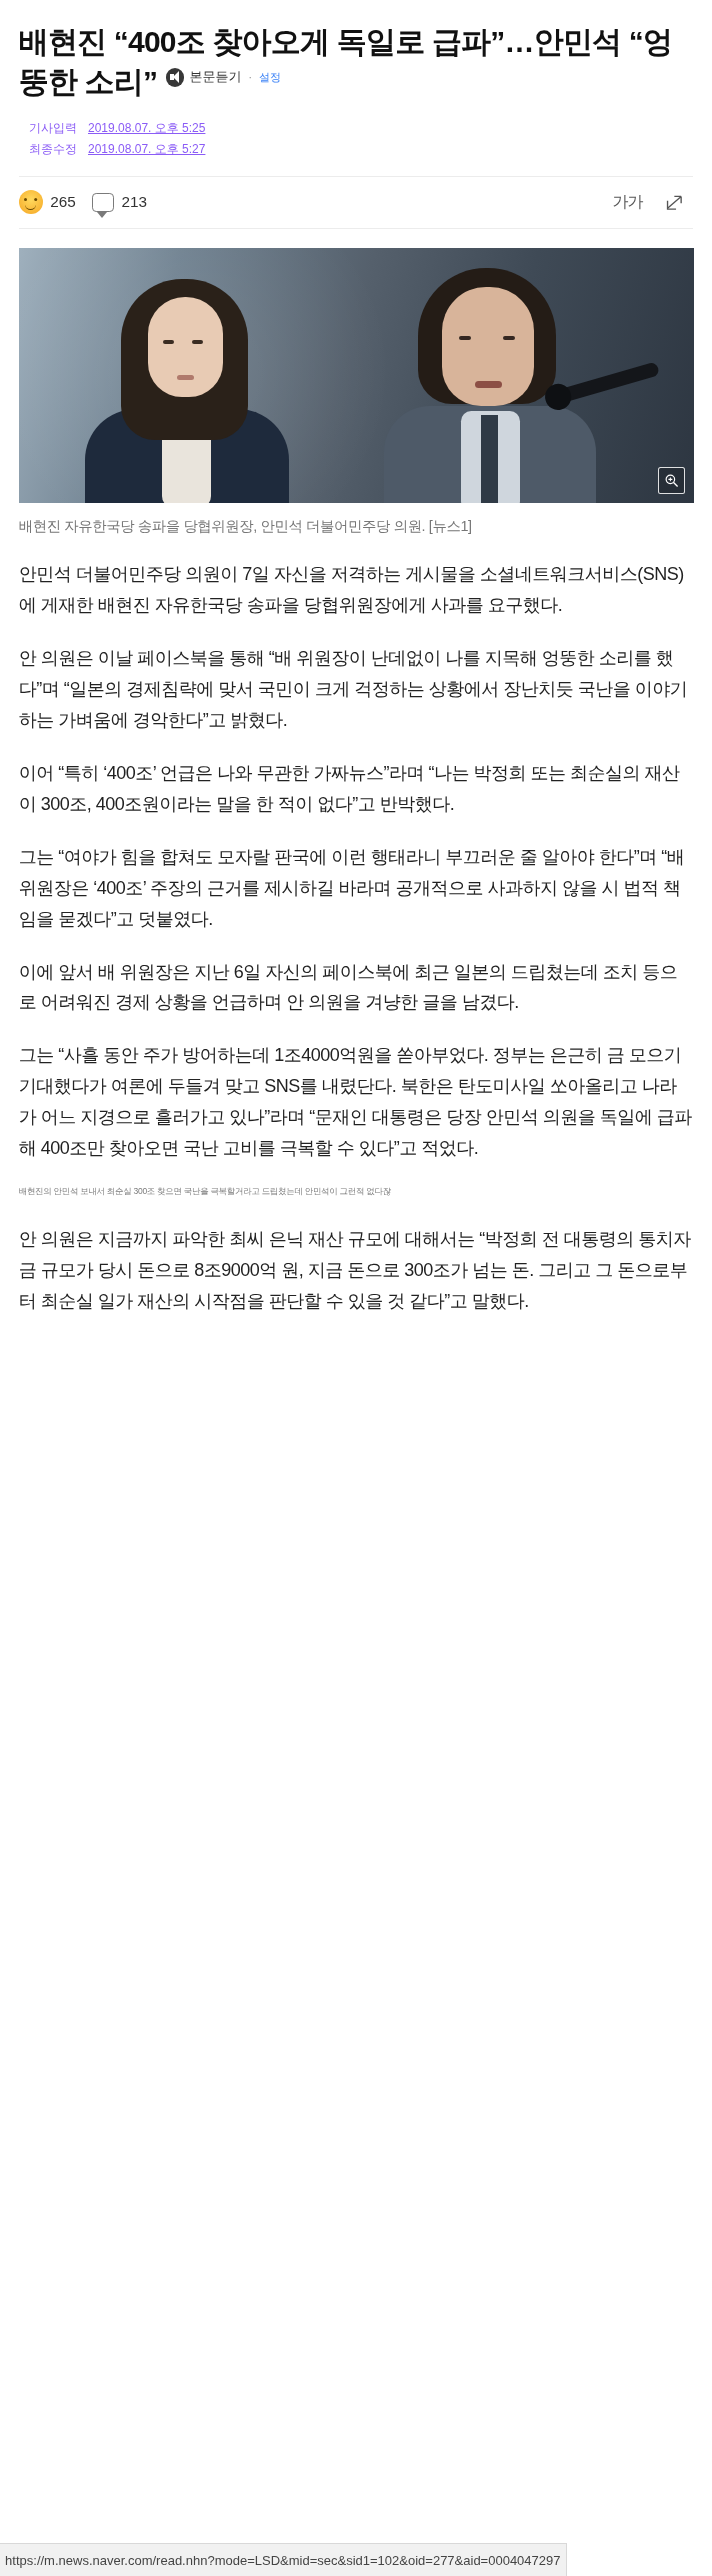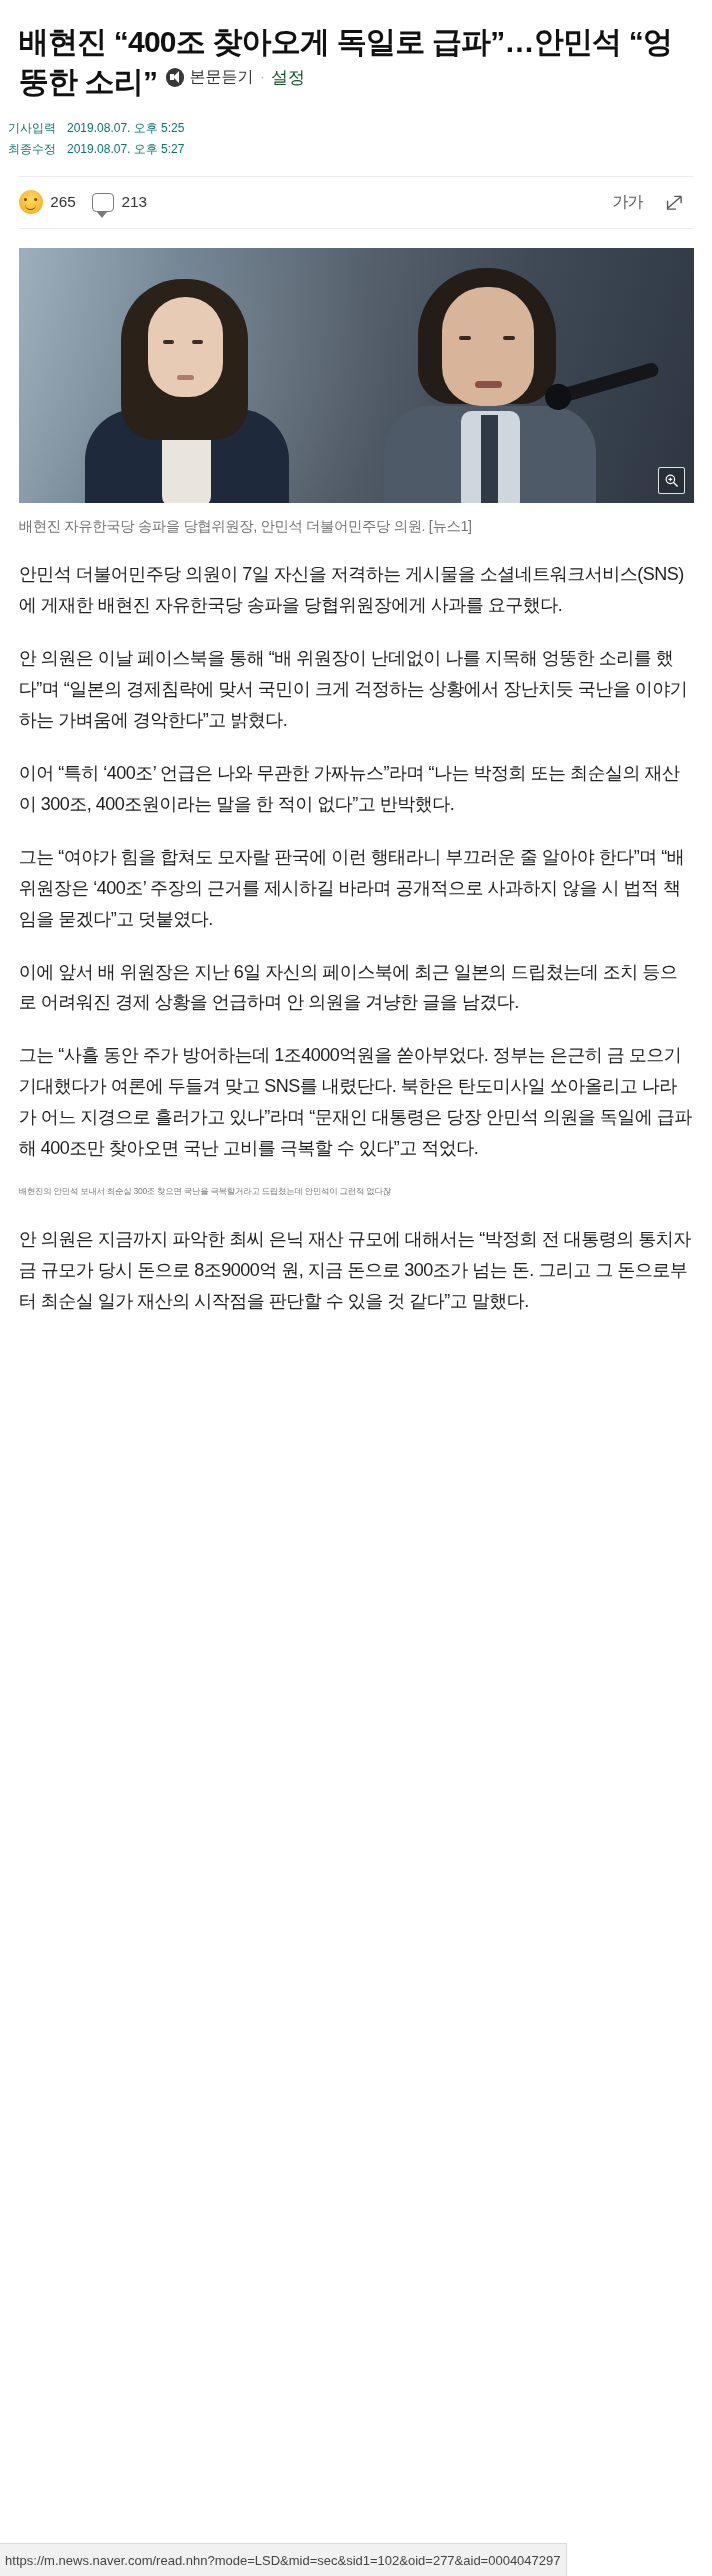--- a/index.html
+++ b/index.html
@@ -56,30 +56,31 @@
   }
   .speaker-icon::after {
     content: "";
     position: absolute;
     left: 7.6px; top: 3.4px;
     width: 0; height: 0;
     border-top: 6px solid transparent;
     border-bottom: 6px solid transparent;
     border-right: 6px solid #fff;
   }
-  .listen-text { font-size: 16px; color: #333; }
+  .listen-text { font-size: 13px; color: #333; }
   .dot-sep { font-size: 12px; color: #999; margin: 0 1.7px; }
-  .settings-text { font-size: 17px; color: #14532d; }
+  .settings-text { font-size: 11px; color: #3b82f6; }
 
   .byline {
     margin-top: 17px;
-    padding: 0 8px;
+    padding: 0 29px;
     font-size: 12px;
-    color: #0f766e;
+    color: #8b5cf6;
     line-height: 1.7;
+    text-decoration: underline;
   }
   .byline .lbl { display: inline-block; width: 59px; }
 
   
   .reaction-bar {
     margin: 17px 18.7px 0 18.7px;
     border-top: 0.8px solid #ececec;
     border-bottom: 0.8px solid #ececec;
     height: 53px;
     display: flex;

